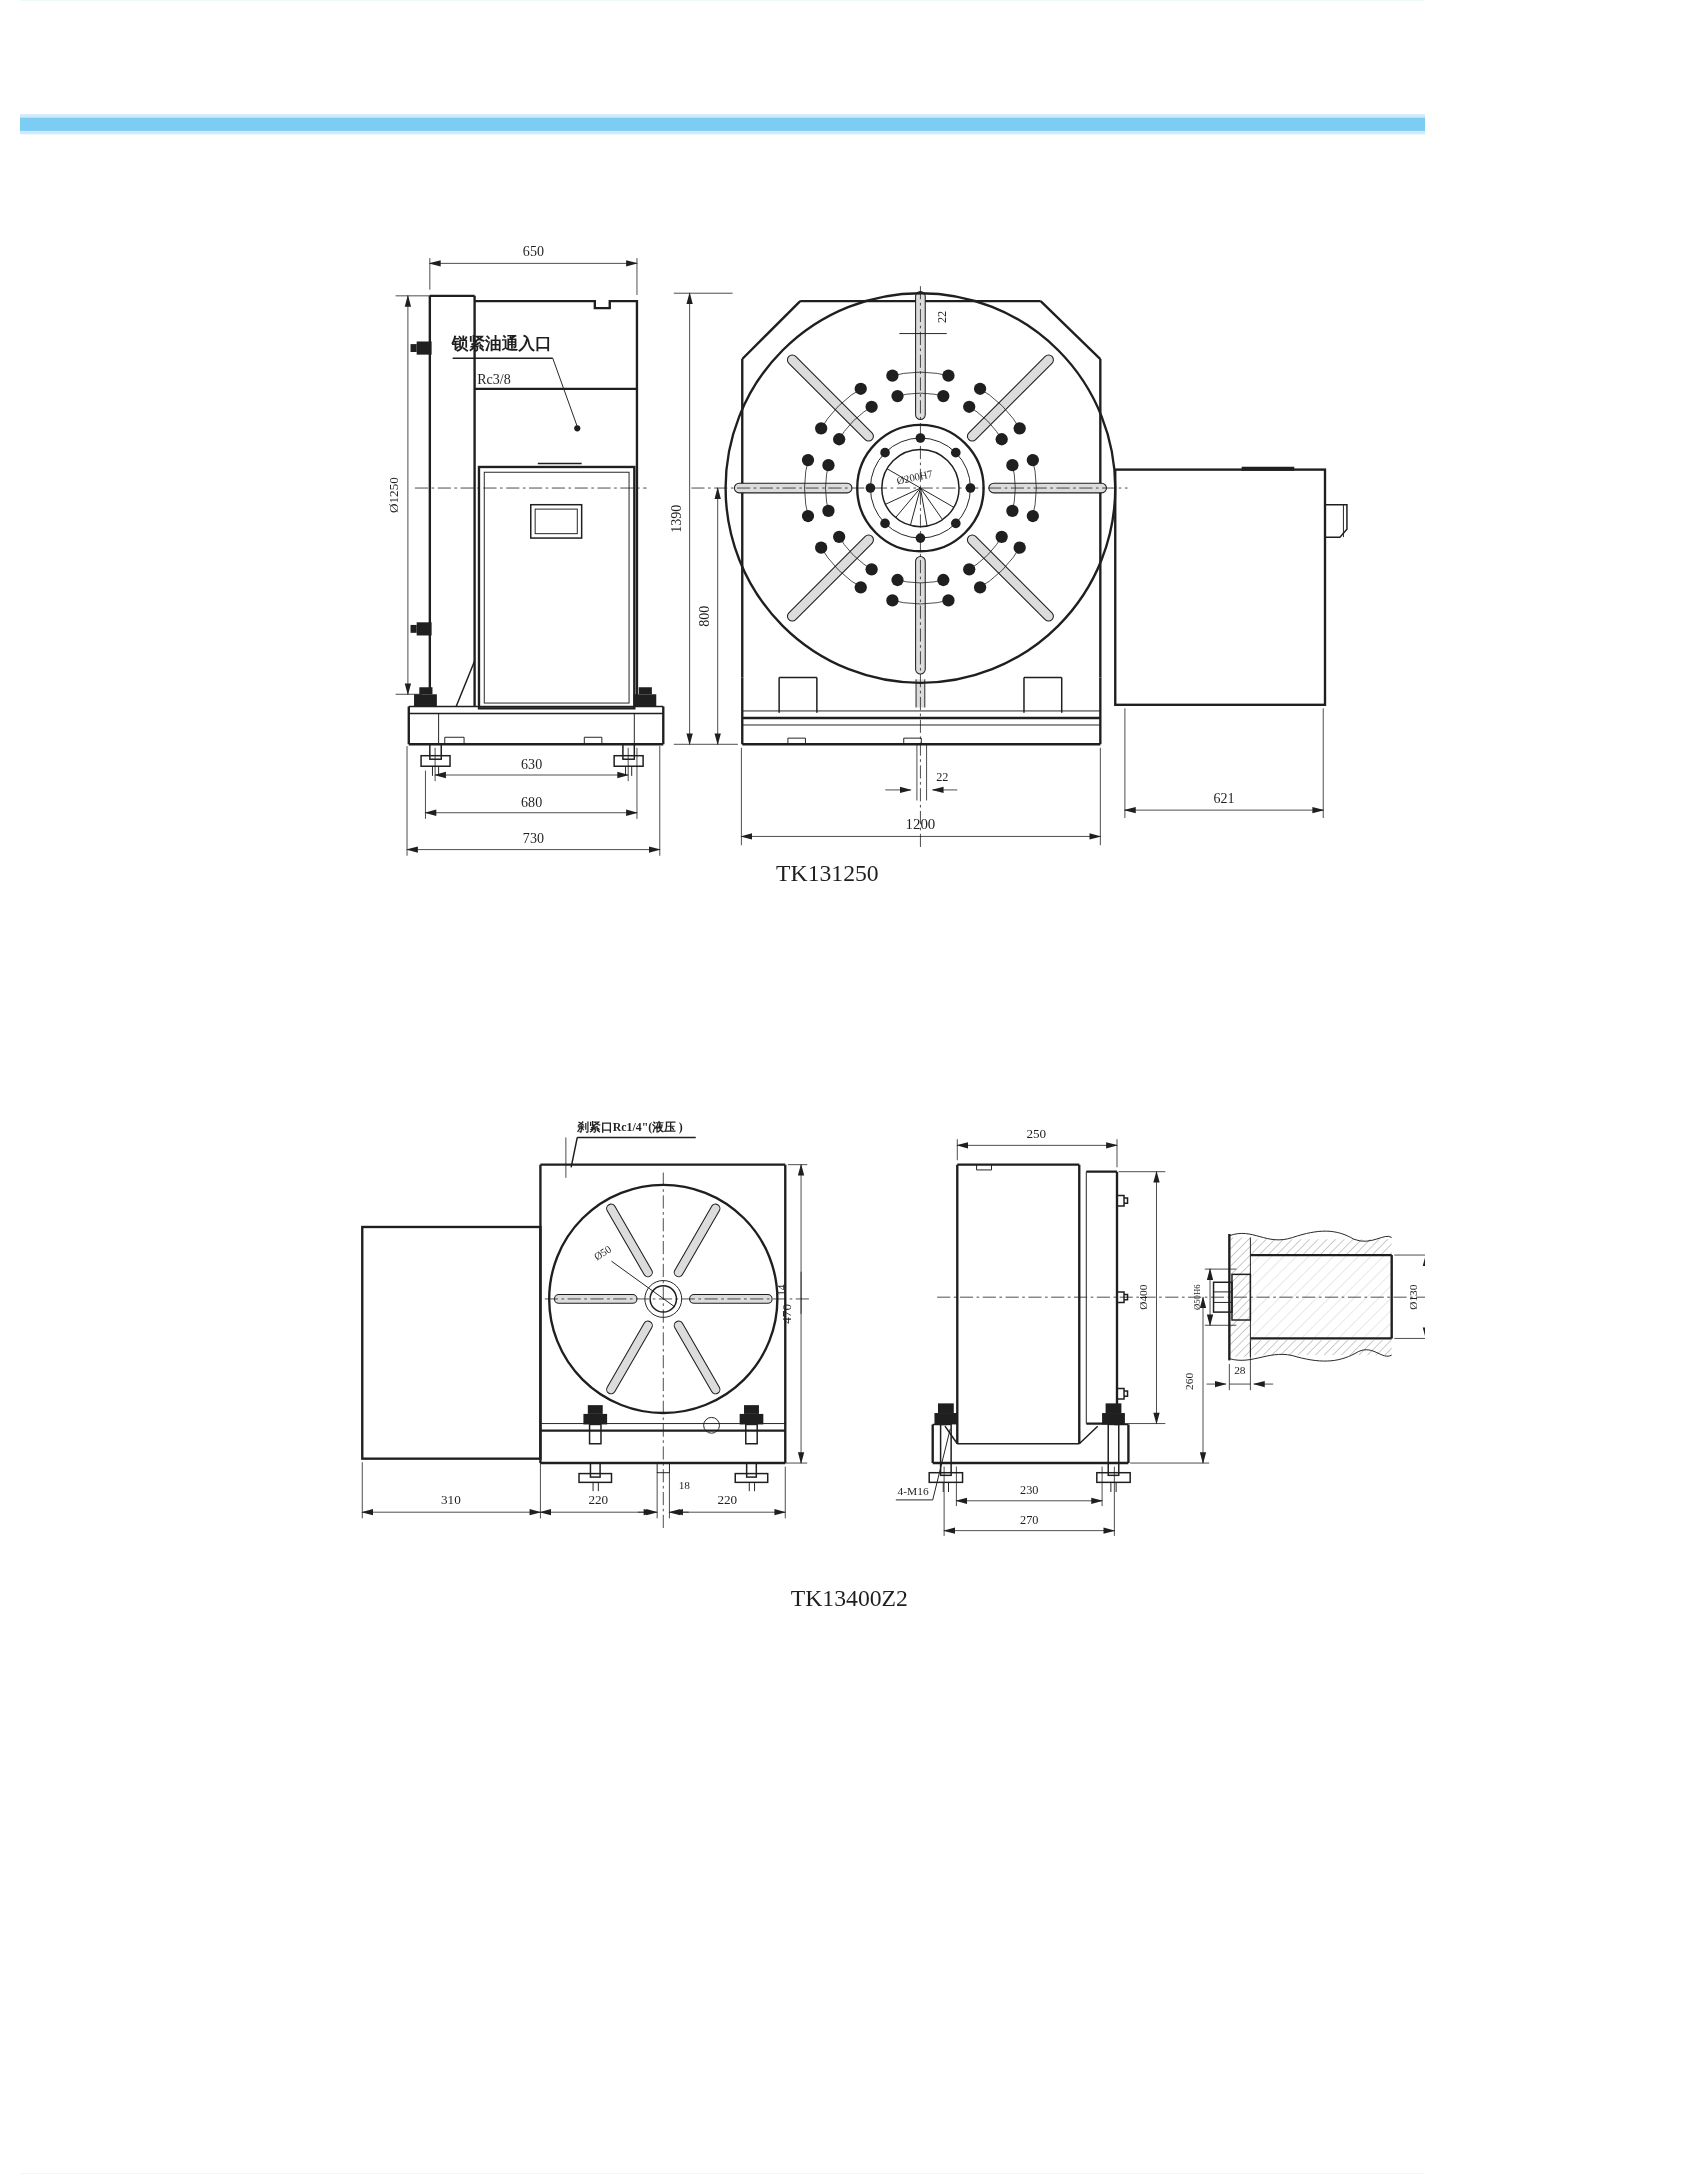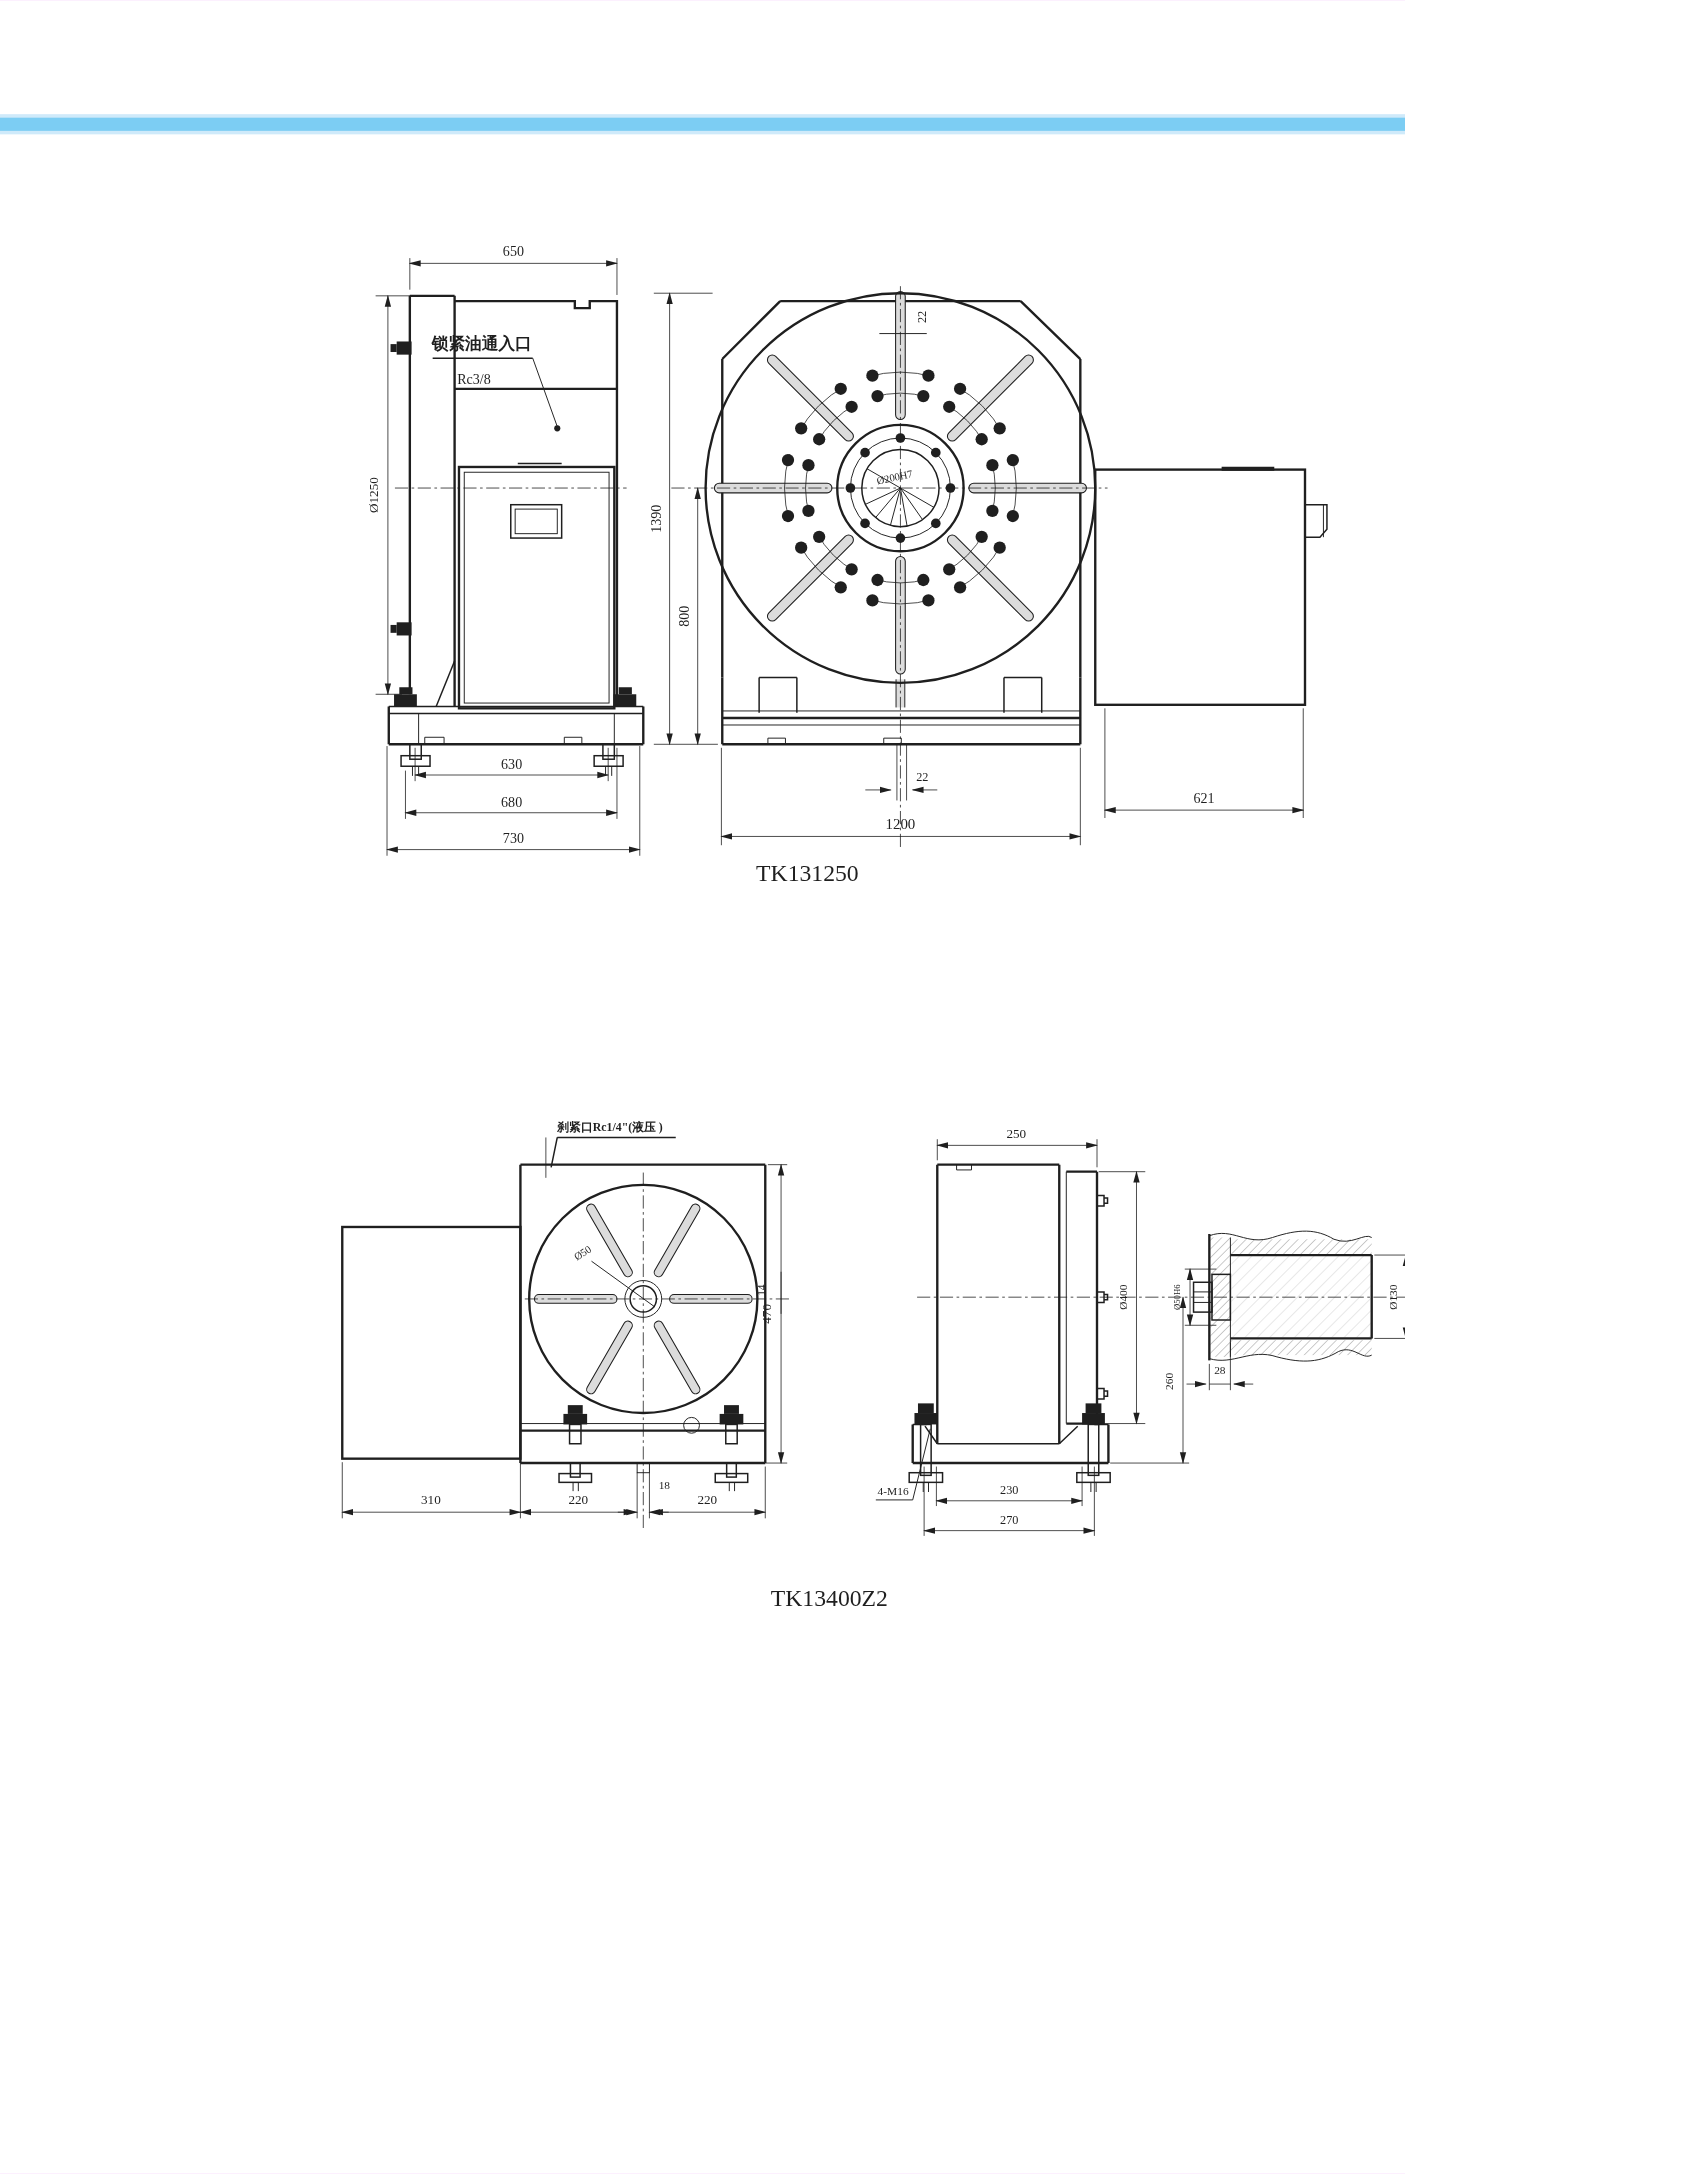--- a/index.html
+++ b/index.html
@@ -1,17 +1,17 @@
 <!DOCTYPE html>
 <html style="font-size:14px"><head>
 <meta charset="utf-8">
 <style>
   html,body{margin:0;padding:0;background:#fff;}
-  #page{position:relative;width:1405px;height:2174px;background:#d946ef;overflow:hidden;
-        font-family:"Liberation Serif","DejaVu Serif",serif;}
+  #page{position:relative;width:1405px;height:2174px;background:#14b8a6;overflow:hidden;
+        font-family:"Liberation Serif","DejaVu Serif",serif;margin-left:20px;}
   svg{position:absolute;left:0;top:0;}
   .w4{stroke-width:4.5;fill:none}
   .w3{stroke-width:2.7;fill:none}
   .w2{stroke-width:1.7;fill:none}
   .w1{stroke-width:1.1;fill:none}
   .w0{stroke-width:0.9;fill:none}
   .cl{stroke-width:0.9;fill:none;stroke-dasharray:15 4 3 4}
   .dot{fill:#1f1f1f;stroke:none}
   .blk{fill:#1f1f1f;stroke:none}
   .slot{fill:#dcdcdc;stroke:#1f1f1f;stroke-width:1.2}

